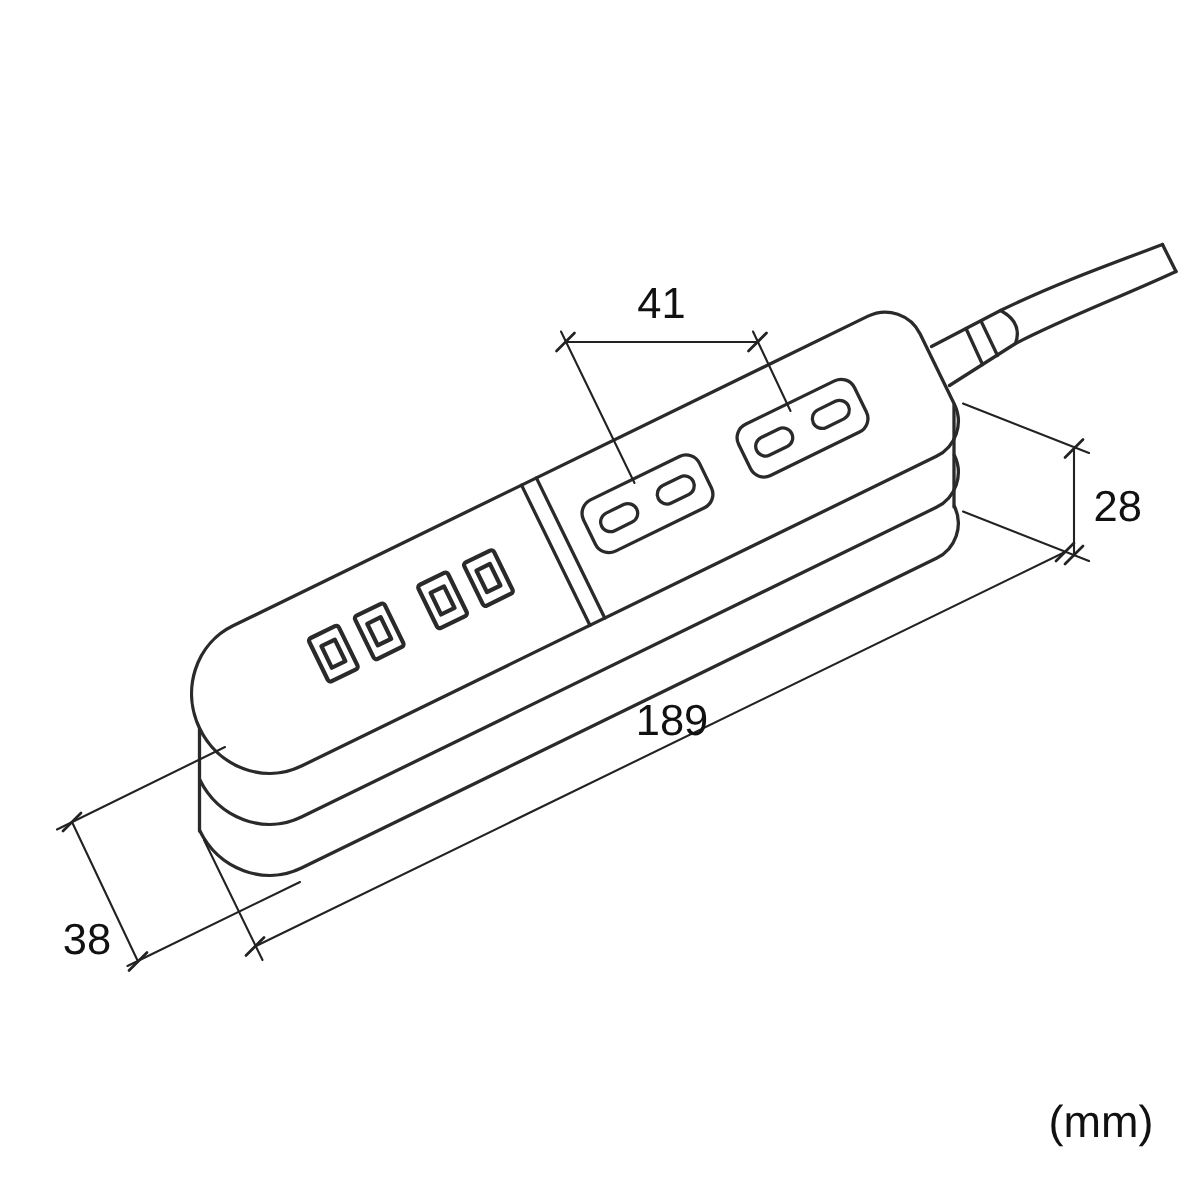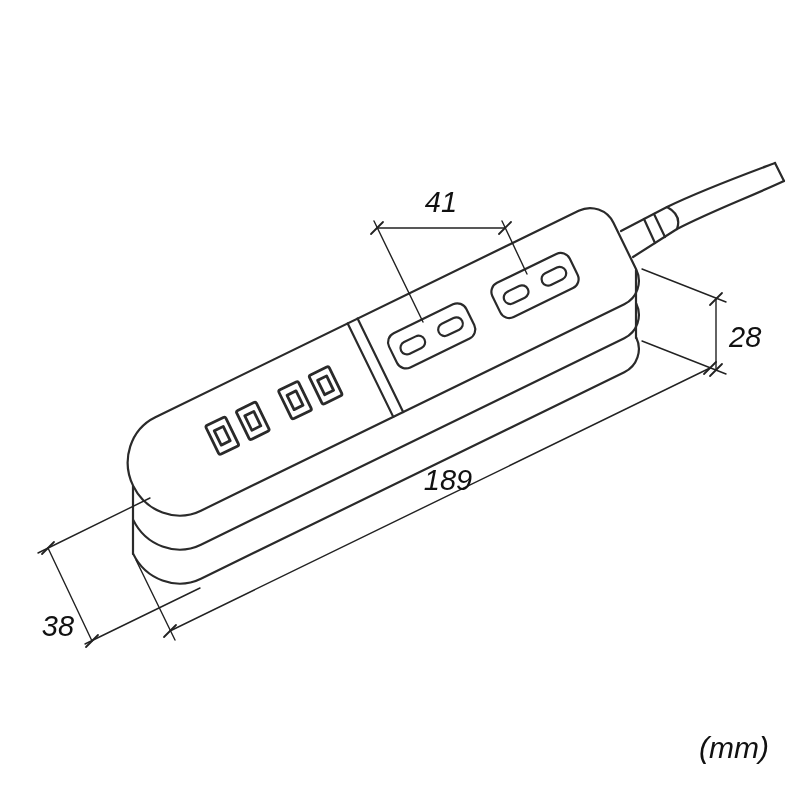--- a/index.html
+++ b/index.html
@@ -2,21 +2,21 @@
 <html style="--line-color: #2a2a2a; --dim-color: #222222; --bg-color: #ffffff;"><head>
 <meta charset="utf-8">
 <style>
   html,body{margin:0;padding:0;}
   body{
     width:800px;height:800px;
     background:var(--bg-color,#ffffff);
     font-family:"Liberation Sans",sans-serif;
     overflow:hidden;
   }
-  .stage{width:697px;height:800px;position:relative;font-style:italic;}
+  .stage{width:697px;height:800px;position:relative;}
   svg{display:block;}
   .body-line{fill:none;stroke:var(--line-color,#2a2a2a);stroke-width:2.2;stroke-linecap:round;stroke-linejoin:round;}
   .detail-line{fill:none;stroke:var(--line-color,#2a2a2a);stroke-width:2.2;stroke-linecap:round;stroke-linejoin:round;}
   .usb-line{fill:none;stroke:var(--line-color,#2a2a2a);stroke-width:2.8;stroke-linejoin:round;}
   .dim-line{fill:none;stroke:var(--dim-color,#222222);stroke-width:1.4;stroke-linecap:round;}
   .tick{stroke:var(--dim-color,#222222);stroke-width:1.8;stroke-linecap:round;}
   .dim-text{font-family:"Liberation Sans",sans-serif;font-size:29px;fill:#111;stroke:none;}
   .unit-text{font-family:"Liberation Sans",sans-serif;font-size:30px;fill:#111;stroke:none;}
 </style>
 </head>

